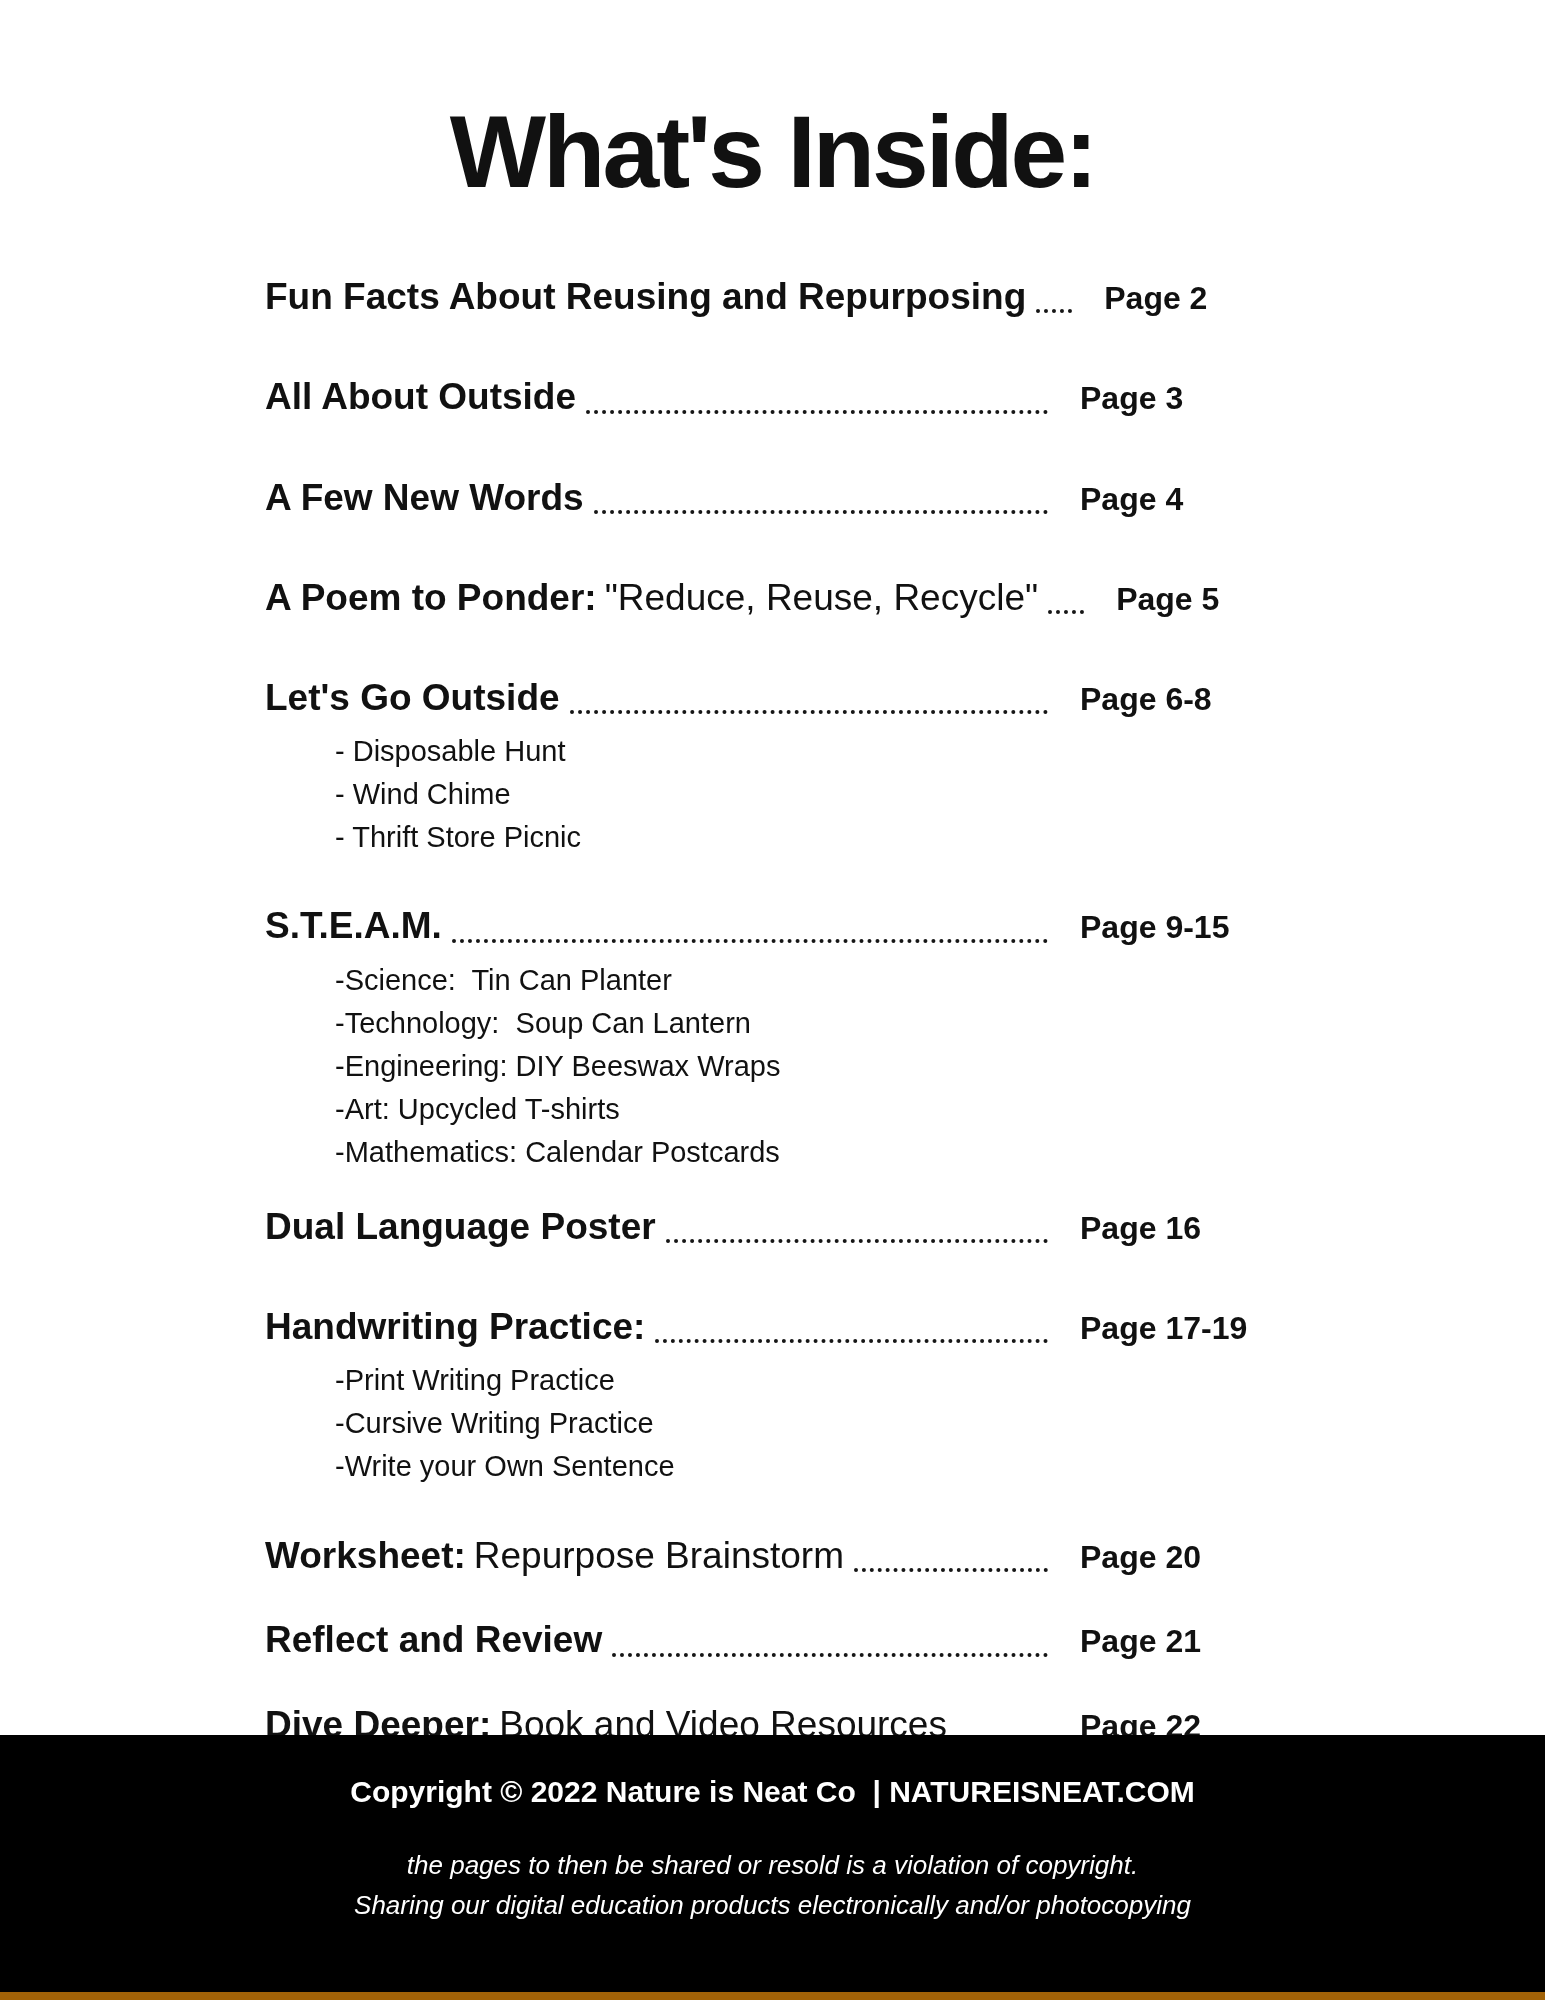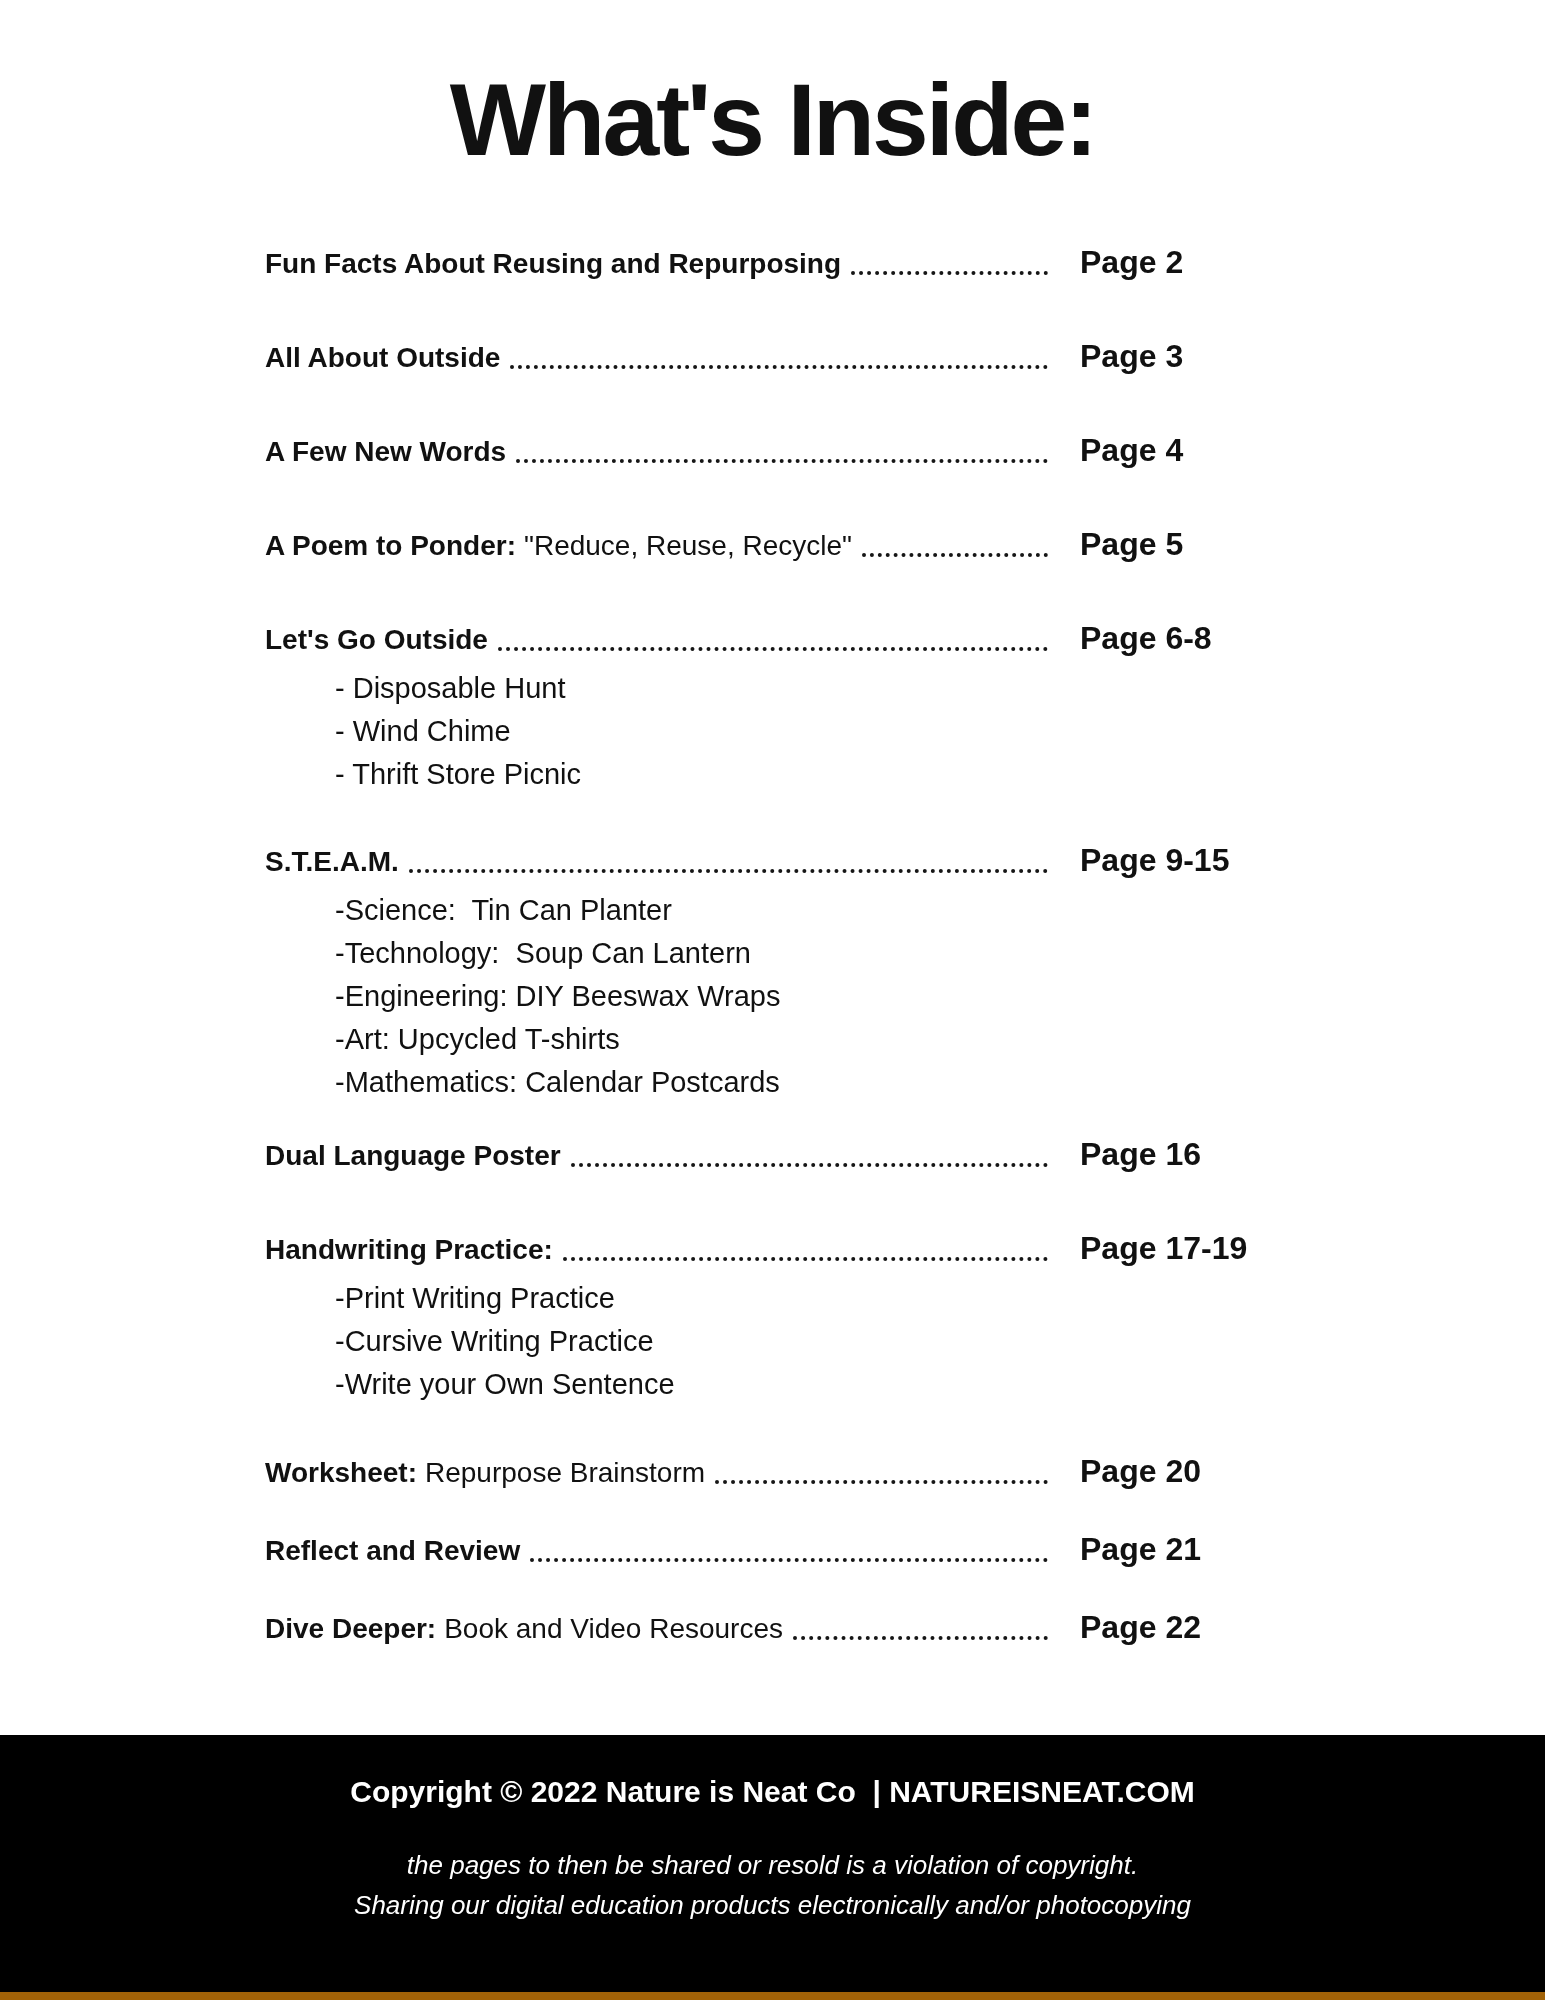--- a/index.html
+++ b/index.html
@@ -13,42 +13,42 @@
   body{
     width:1545px;height:2000px;overflow:hidden;
     background:var(--page-bg);
     font-family:"Liberation Sans","DejaVu Sans",sans-serif;
     color:var(--text);
   }
   .page{position:relative;width:1545px;height:2000px;background:var(--page-bg);}
 
   .page-title{
     margin:0;
-    padding-top:64px;
+    padding-top:96px;
     text-align:center;
     font-size:102px;
     font-weight:700;
     letter-spacing:-3px;
     line-height:1.1;
     color:var(--text);
   }
 
   .toc{
     margin:66px 0 0 265px;
     width:1015px;
   }
   .toc-row{margin-bottom:54px;}
   .toc-row:nth-child(5){margin-bottom:44px;}
   .toc-row:nth-child(6){margin-bottom:30px;}
   .toc-row:nth-child(8){margin-bottom:45px;}
   .toc-row:nth-child(9),.toc-row:nth-child(10){margin-bottom:38px;}
   .toc-row:last-child{margin-bottom:0;}
 
   .toc-line{display:flex;align-items:baseline;}
-  .toc-label{flex:0 0 auto;font-size:28px;line-height:1.25;white-space:pre-wrap;}
+  .toc-label{flex:0 0 auto;font-size:37px;line-height:1.25;white-space:pre-wrap;}
   .toc-title{font-weight:700;}
   .toc-subtitle{font-weight:400;margin-left:8px;white-space:pre-wrap;}
   .toc-leader{
     flex:1 1 auto;
     min-width:36px;
     align-self:flex-end;
     border-bottom:4px dotted #161616;
     margin:0 32px 7px 10px;
   }
   .toc-page{

